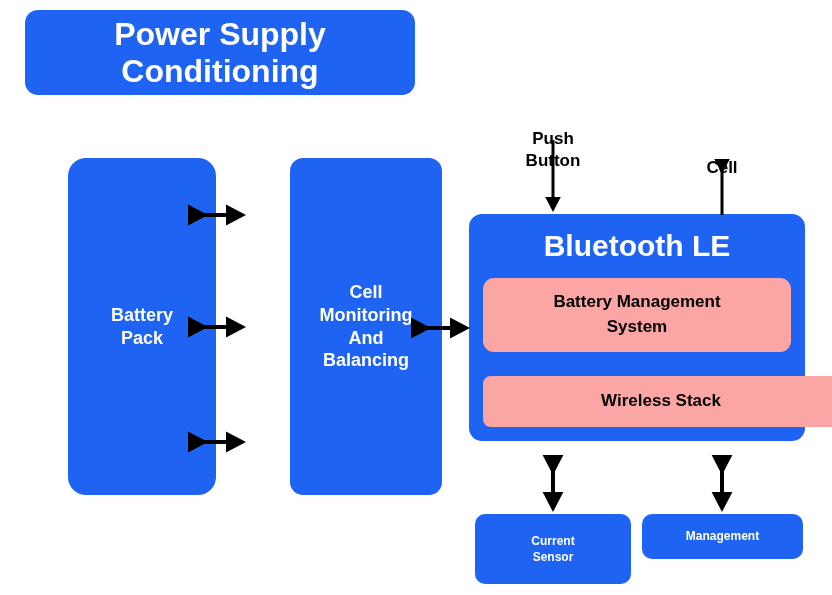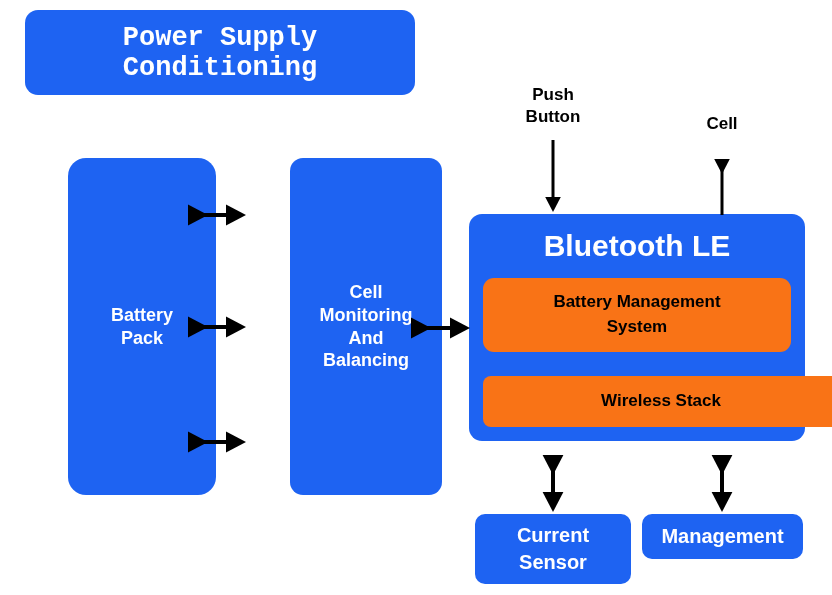--- a/index.html
+++ b/index.html
@@ -17,26 +17,26 @@
     color: #ffffff;
     border-radius: 13px;
     display: flex;
     align-items: center;
     justify-content: center;
     text-align: center;
     font-weight: bold;
     white-space: pre-line;
     box-sizing: border-box;
   }
-  .box--title { font-size: 27px; font-family: Liberation Mono, monospace; }
+  .box--title { font-size: 32px; }
   .box--body  { font-size: 18px; line-height: 1.27; margin-left: 44px; }
-  .box--small { font-size: 20px; line-height: 1.35; border-radius: 10px; }
+  .box--small { font-size: 12px; line-height: 1.35; border-radius: 10px; }
   .inner {
     position: absolute;
-    background: #f97316;
+    background: #fca5a5;
     color: #000000;
     border-radius: 11px;
     display: flex;
     align-items: center;
     justify-content: center;
     text-align: center;
     font-weight: bold;
     font-size: 17px;
     line-height: 1.45;
     white-space: pre-line;
@@ -54,20 +54,21 @@
     color: #ffffff;
   }
   .ext-label {
     position: absolute;
     color: #000000;
     font-weight: bold;
     font-size: 17px;
     line-height: 1.3;
     text-align: center;
     white-space: pre-line;
+    margin-top: 44px;
   }
   .arrow-layer {
     position: absolute;
     left: 0; top: 0;
     width: 832px;
     height: 595px;
     pointer-events: none;
   }
 </style>
 </head>

